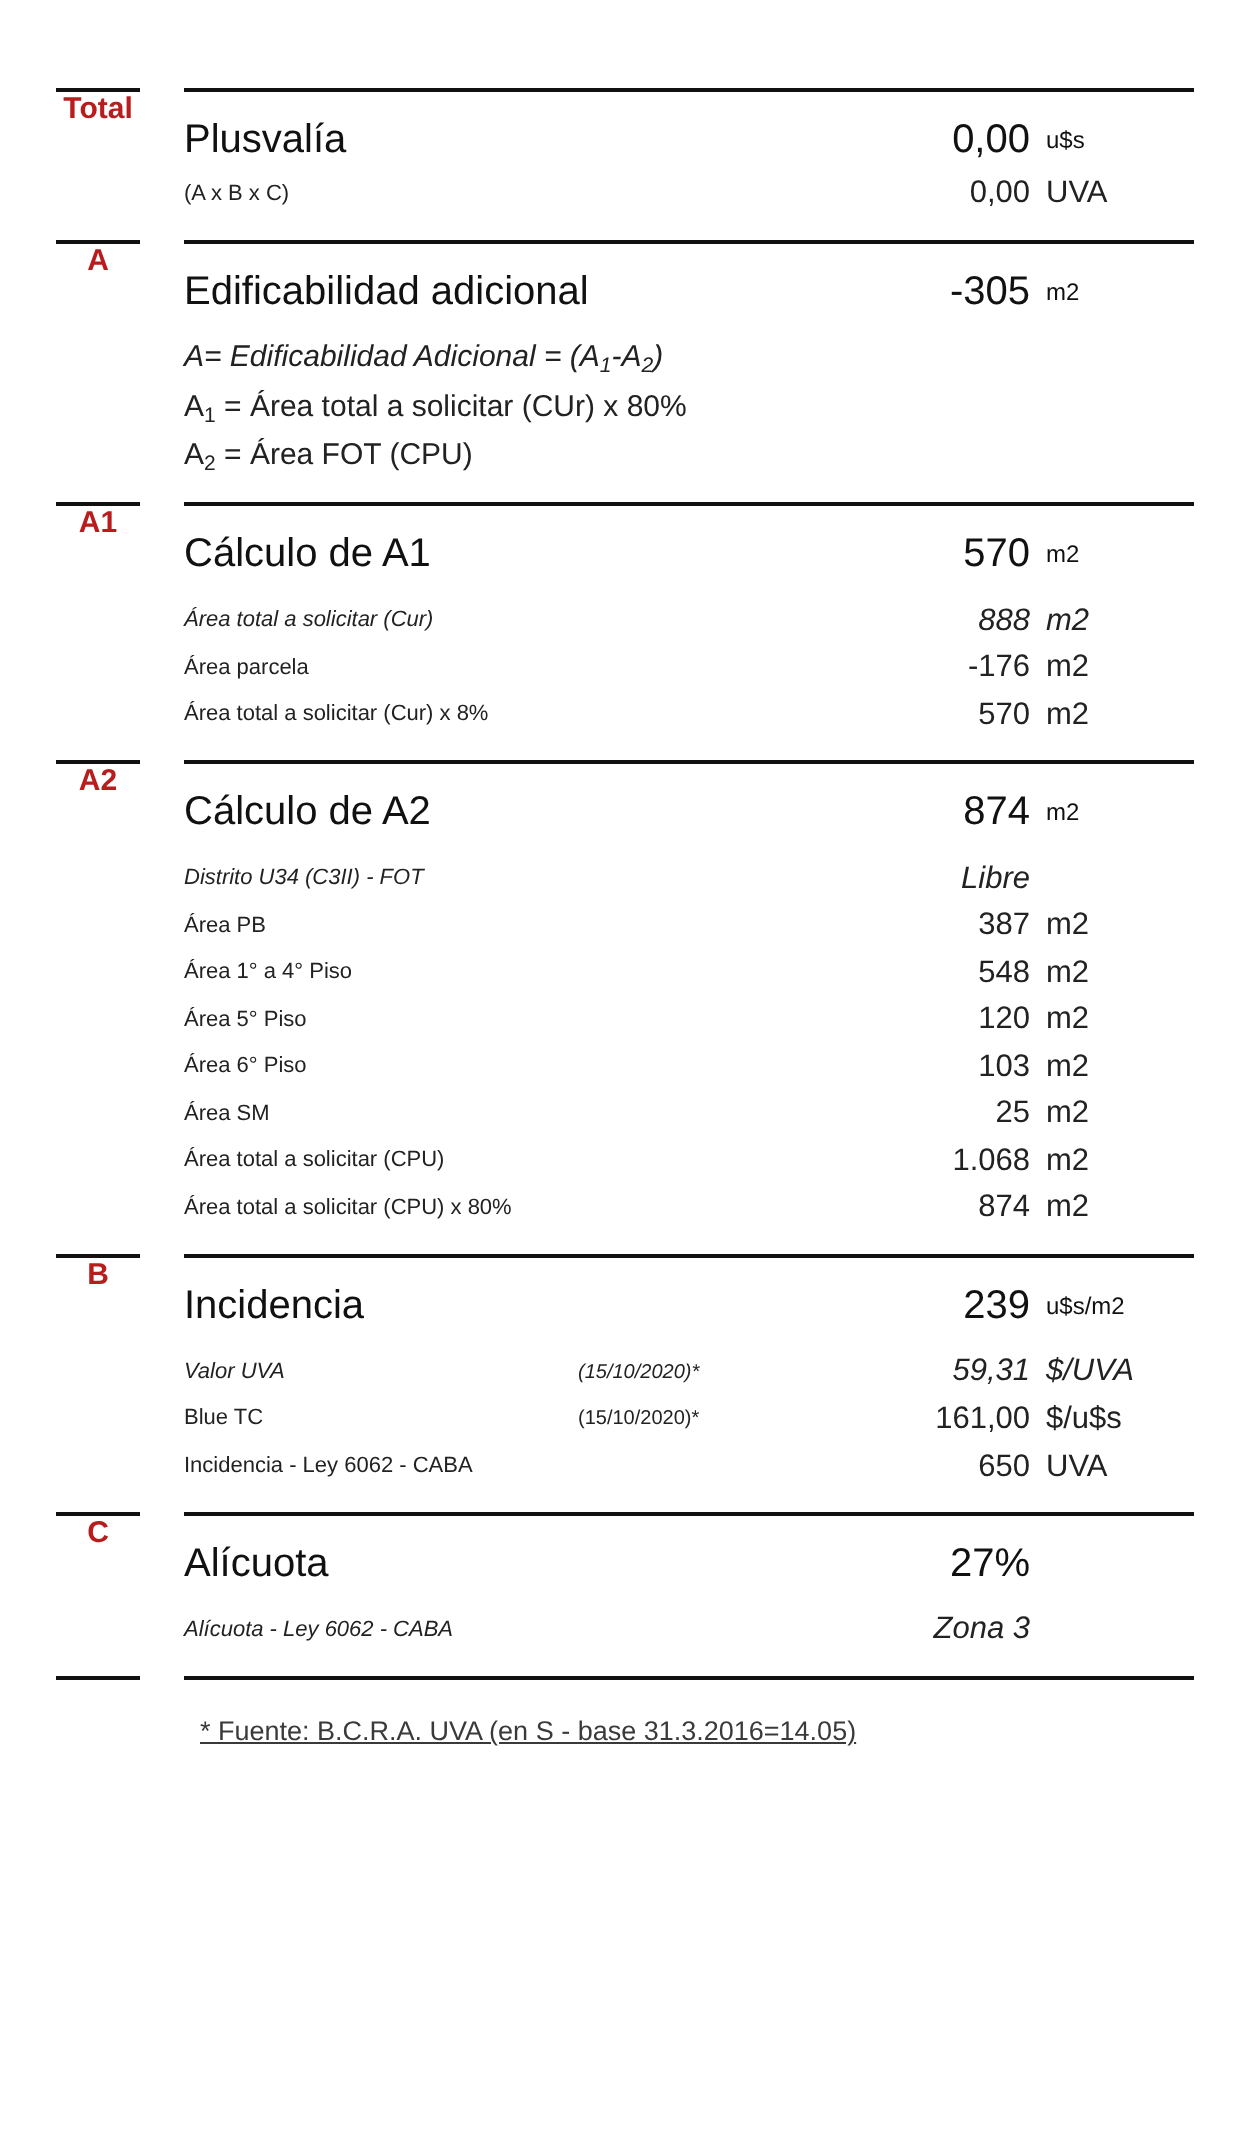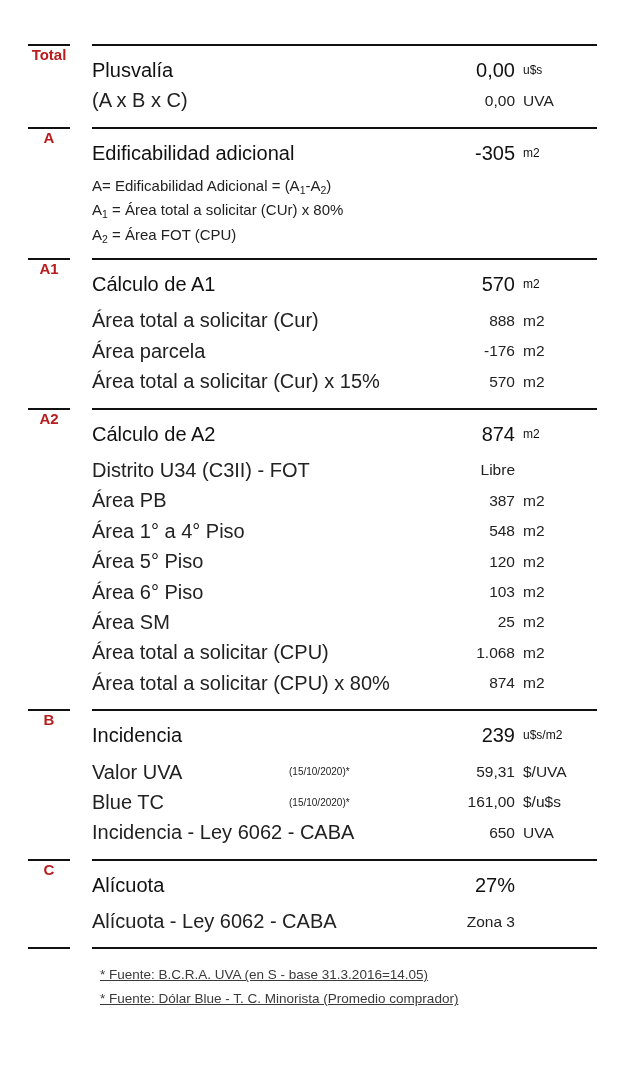--- a/index.html
+++ b/index.html
@@ -68,21 +68,21 @@
     flex: 1;
     padding: 9px 0 11px 0;
   }
   .row {
     display: flex;
     align-items: center;
     line-height: 1.52;
   }
   .row .name {
     flex: 1;
-    font-size: 20px;
+    font-size: 11px;
     color: #222;
   }
   .row .mid {
     width: 140px;
     font-size: 10px;
     color: #222;
   }
   .row .val {
     width: 86px;
     text-align: right;
@@ -111,21 +111,21 @@
   .formula {
     font-size: 15px;
     color: #222;
     line-height: 1.62;
   }
   .formula .sub {
     font-size: 10.5px;
     position: relative;
     top: 3px;
   }
-  .gap-top { margin-top: 6px; }
+  .gap-top { margin-top: 6px; font-style: italic; }
   .footnotes {
     padding: 14px 0 0 72px;
     font-size: 13.5px;
     color: #3a3a3a;
     line-height: 1.75;
     text-decoration: underline;
   }
   .footnotes div {
     white-space: nowrap;
   }
@@ -210,21 +210,21 @@
         <div class="name">Área total a solicitar (Cur)</div>
         <div class="val">888</div>
         <div class="unit">m2</div>
       </div>
       <div class="row">
         <div class="name">Área parcela</div>
         <div class="val">-176</div>
         <div class="unit">m2</div>
       </div>
       <div class="row">
-        <div class="name">Área total a solicitar (Cur) x 15%</div>
+        <div class="name">Área total a solicitar (Cur) x 8%</div>
         <div class="val">570</div>
         <div class="unit">m2</div>
       </div>
     </div>
   </div>
 
   <div class="rule-row">
     <div class="rule-left"></div>
     <div class="rule-gap"></div>
     <div class="rule-right"></div>
@@ -344,16 +344,15 @@
   </div>
 
   <div class="rule-row">
     <div class="rule-left"></div>
     <div class="rule-gap"></div>
     <div class="rule-right"></div>
   </div>
 
   <div class="footnotes">
     <div>* Fuente: B.C.R.A. UVA (en S - base 31.3.2016=14.05)</div>
-    <div>* Fuente: Dólar Blue - T. C. Minorista (Promedio comprador)</div>
   </div>
 
 </div>
 
 </body></html>

